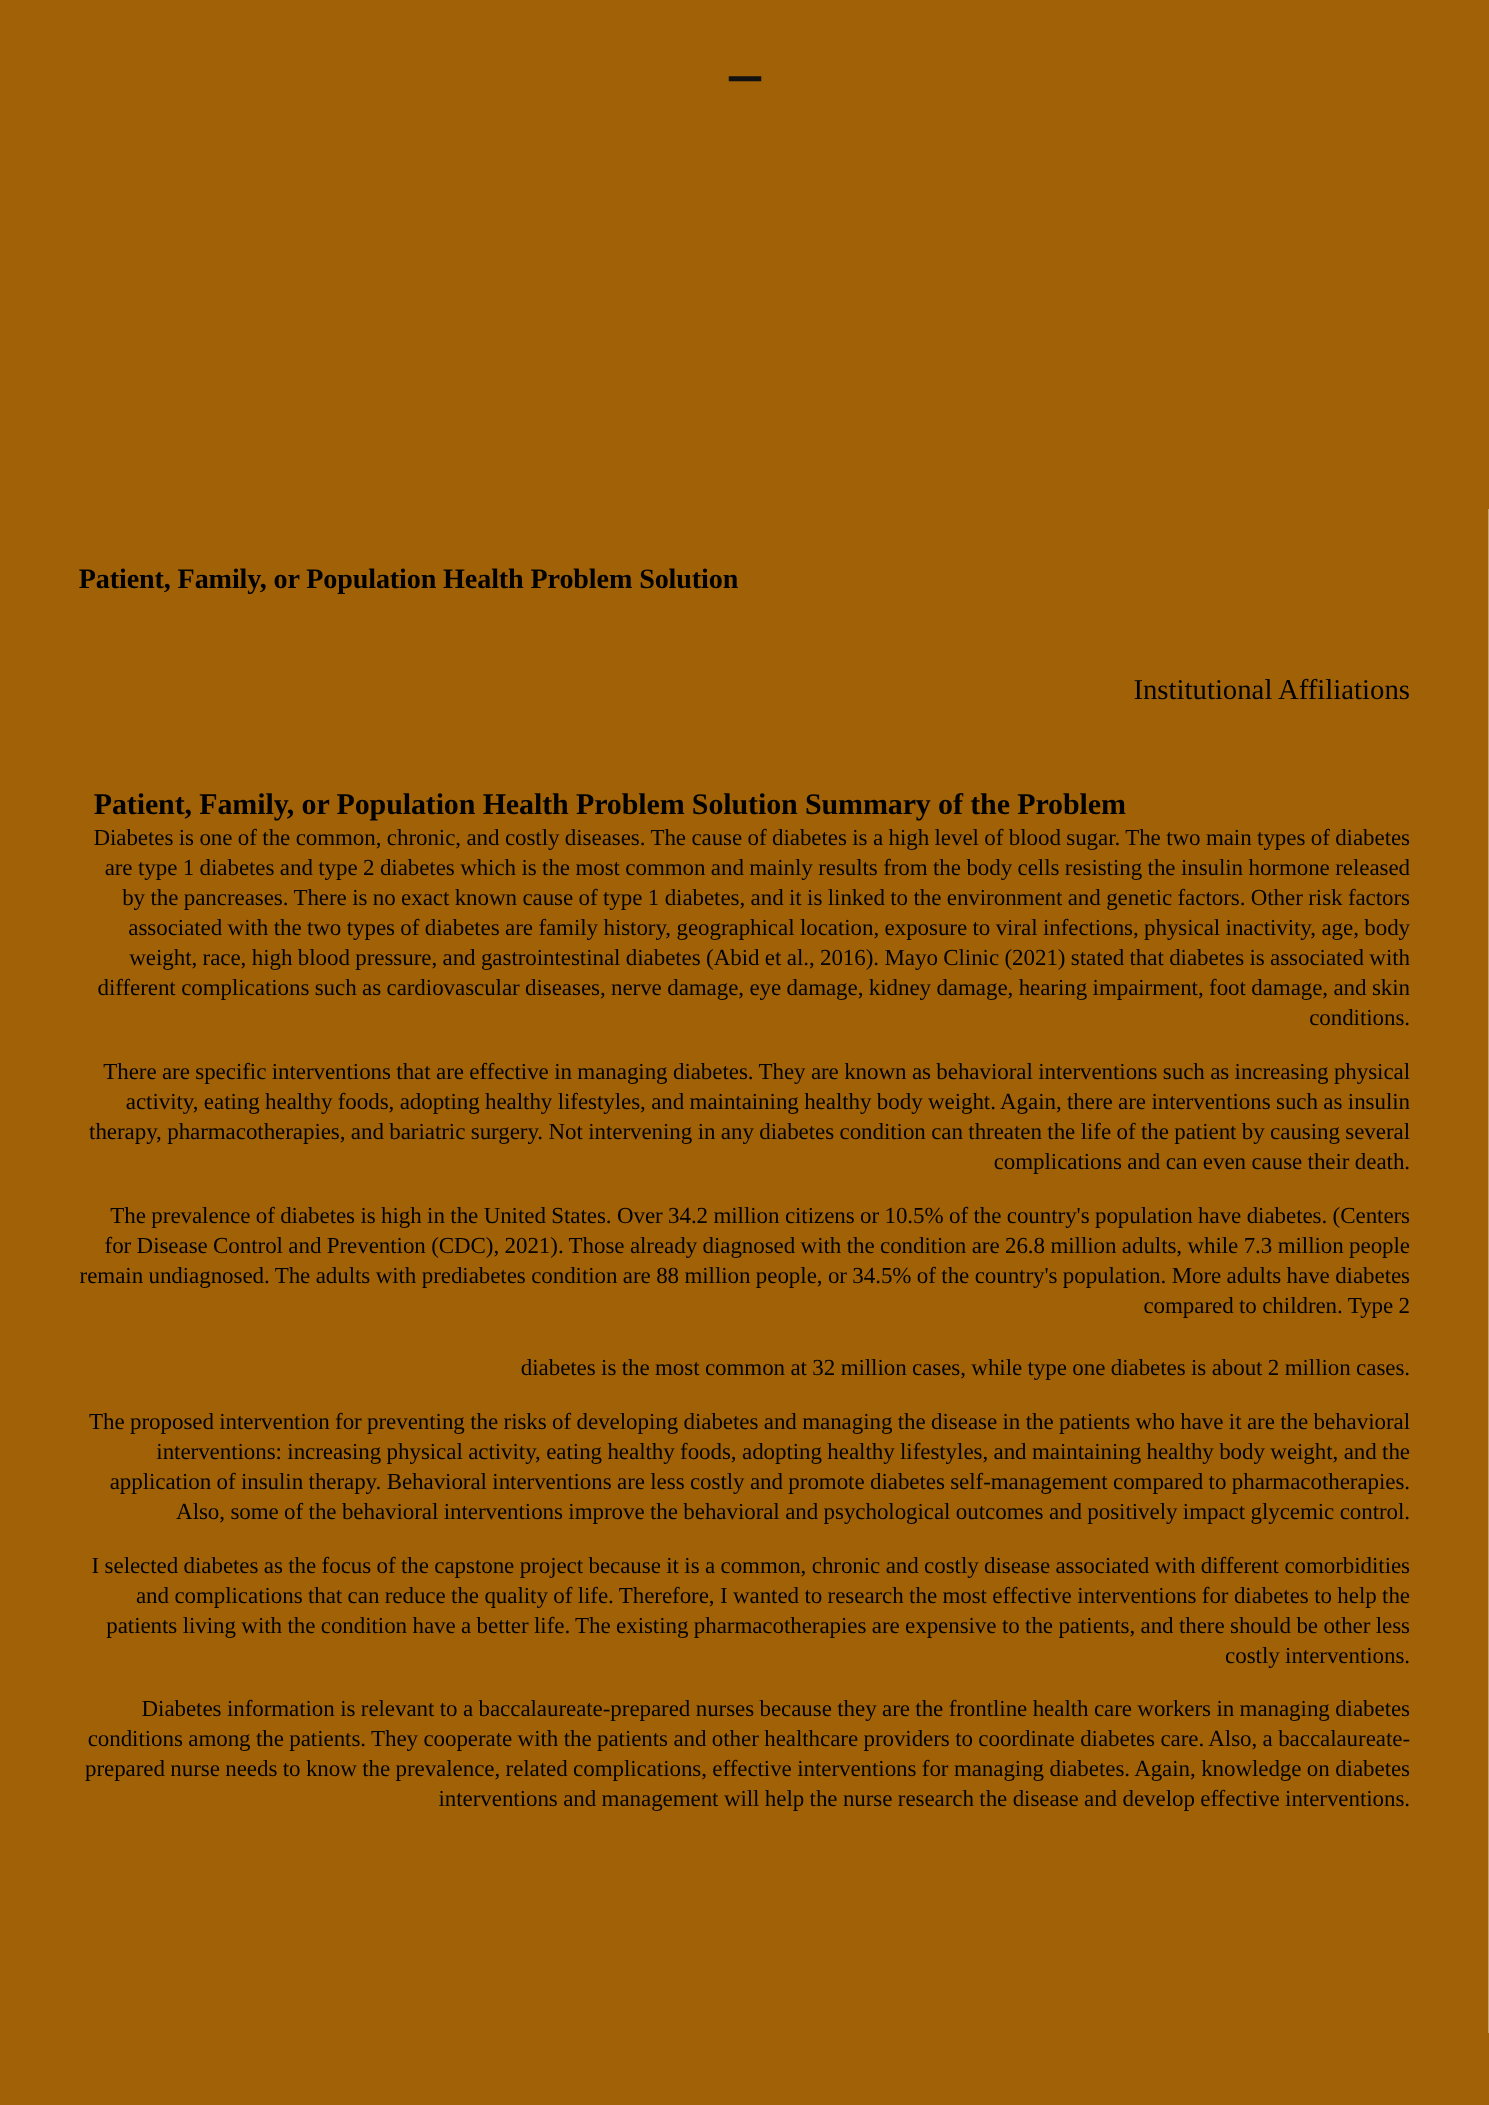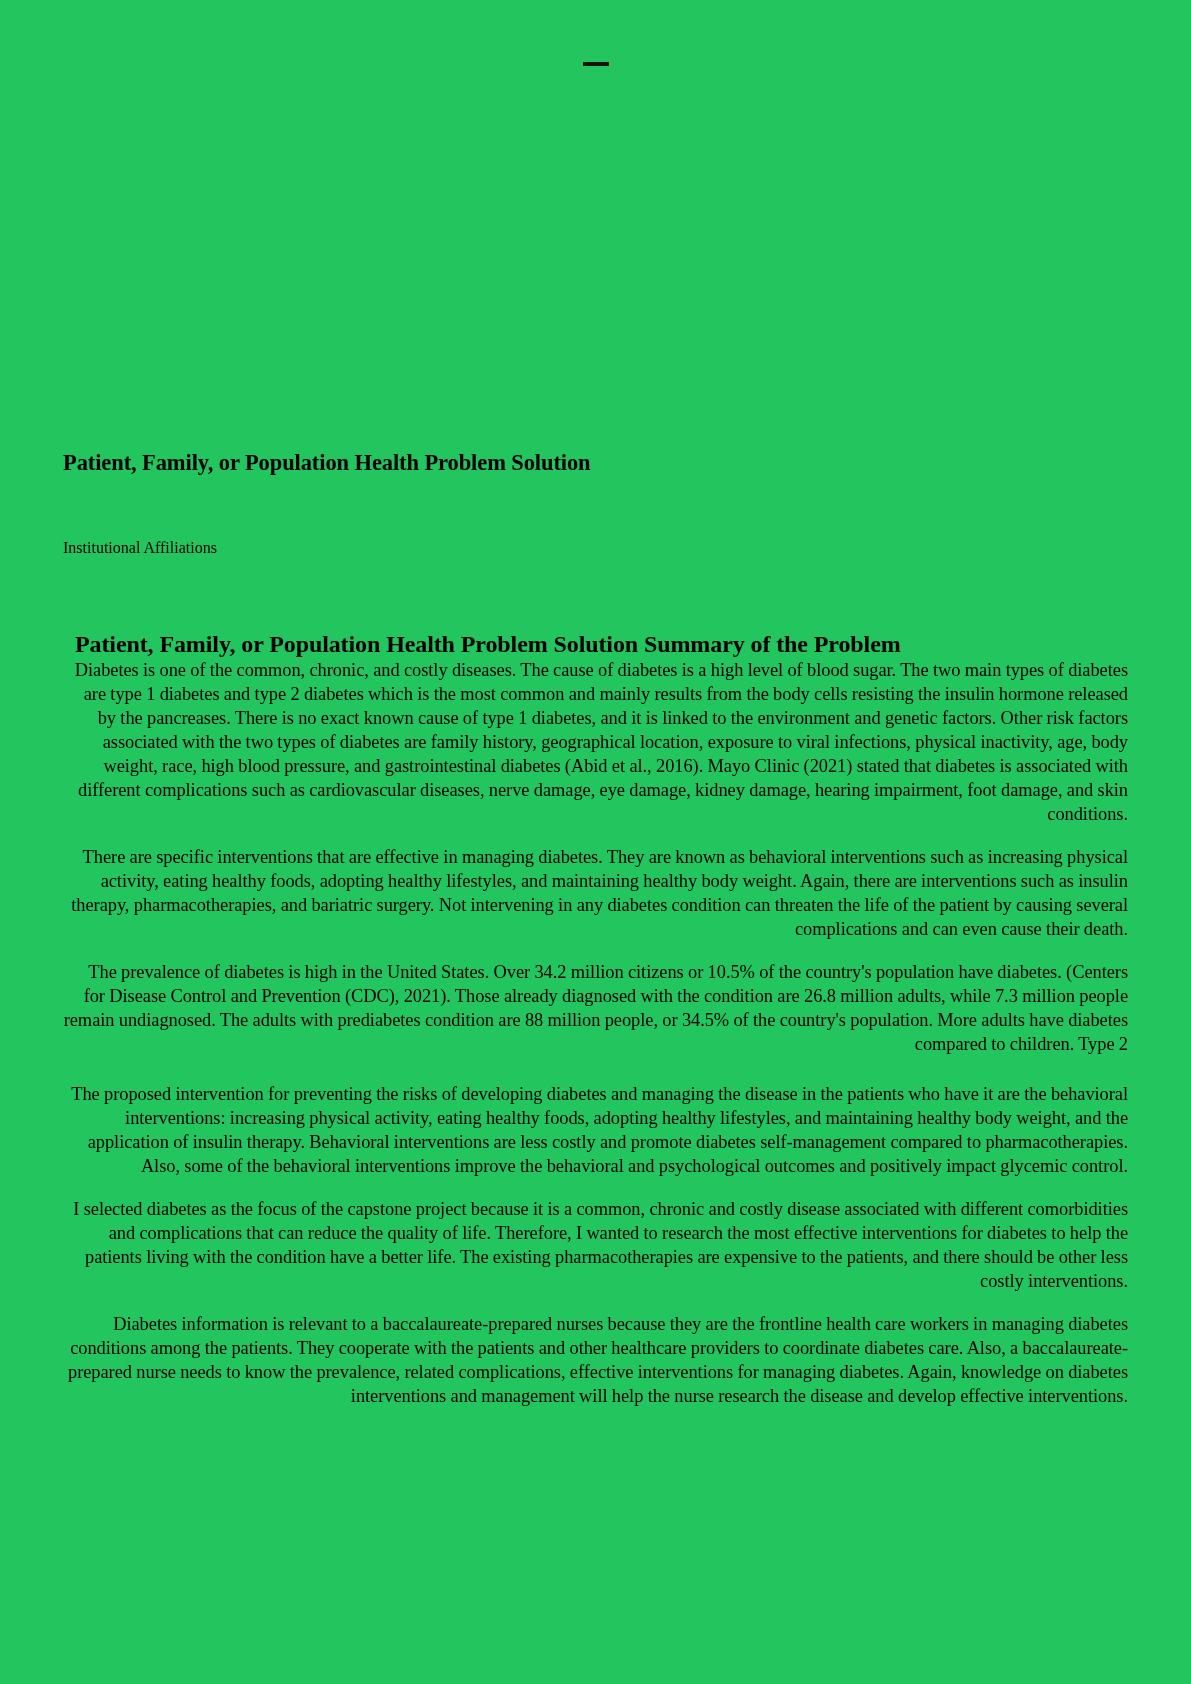--- a/index.html
+++ b/index.html
@@ -9,21 +9,21 @@
     background: #ffffff;
   }
   body {
     font-family: "Liberation Serif", "DejaVu Serif", serif;
     color: #000000;
   }
   .page {
     position: relative;
     width: 1191px;
     height: 1684px;
-    background: #22c55e;
+    background: #a16207;
     overflow: hidden;
     box-sizing: border-box;
   }
   
   .header-mark {
     position: absolute;
     top: 58px;
     left: 0;
     width: 100%;
     text-align: center;
@@ -58,22 +58,22 @@
     position: absolute;
     top: 450px;
     left: 0;
   }
 
   .affiliations {
     position: absolute;
     top: 538px;
     left: 0;
     width: 1065px;
-    text-align: left;
-    font-size: 16px;
+    text-align: right;
+    font-size: 23px;
     line-height: 1.2;
   }
 
   .section-heading {
     position: absolute;
     top: 618px;
     left: 0;
     font-size: 24px;
     font-weight: bold;
     line-height: 1.18;
@@ -130,19 +130,20 @@
 
     <h2 class="section-heading">Patient, Family, or Population Health Problem Solution Summary of the Problem</h2>
 
     <div class="body-block">
       <p class="para">Diabetes is one of the common, chronic, and costly diseases. The cause of diabetes is a high level of blood sugar. The two main types of diabetes are type 1 diabetes and type 2 diabetes which is the most common and mainly results from the body cells resisting the insulin hormone released by the pancreases. There is no exact known cause of type 1 diabetes, and it is linked to the environment and genetic factors. Other risk factors associated with the two types of diabetes are family history, geographical location, exposure to viral infections, physical inactivity, age, body weight, race, high blood pressure, and gastrointestinal diabetes (Abid et al., 2016). Mayo Clinic (2021) stated that diabetes is associated with different complications such as cardiovascular diseases, nerve damage, eye damage, kidney damage, hearing impairment, foot damage, and skin conditions.</p>
       <p class="para">There are specific interventions that are effective in managing diabetes. They are known as behavioral interventions such as increasing physical activity, eating healthy foods, adopting healthy lifestyles, and maintaining healthy body weight. Again, there are interventions such as insulin therapy, pharmacotherapies, and bariatric surgery. Not intervening in any diabetes condition can threaten the life of the patient by causing several complications and can even cause their death.</p>
       <p class="para">The prevalence of diabetes is high in the United States. Over 34.2 million citizens or 10.5% of the country's population have diabetes. (Centers for Disease Control and Prevention (CDC), 2021). Those already diagnosed with the condition are 26.8 million adults, while 7.3 million people remain undiagnosed. The adults with prediabetes condition are 88 million people, or 34.5% of the country's population. More adults have diabetes compared to children. Type 2</p>
     </div>
 
     <div class="body-block-2">
+      <p class="para">diabetes is the most common at 32 million cases, while type one diabetes is about 2 million cases.</p>
       <p class="para">The proposed intervention for preventing the risks of developing diabetes and managing the disease in the patients who have it are the behavioral interventions: increasing physical activity, eating healthy foods, adopting healthy lifestyles, and maintaining healthy body weight, and the application of insulin therapy. Behavioral interventions are less costly and promote diabetes self-management compared to pharmacotherapies. Also, some of the behavioral interventions improve the behavioral and psychological outcomes and positively impact glycemic control.</p>
       <p class="para">I selected diabetes as the focus of the capstone project because it is a common, chronic and costly disease associated with different comorbidities and complications that can reduce the quality of life. Therefore, I wanted to research the most effective interventions for diabetes to help the patients living with the condition have a better life. The existing pharmacotherapies are expensive to the patients, and there should be other less costly interventions.</p>
       <p class="para">Diabetes information is relevant to a baccalaureate-prepared nurses because they are the frontline health care workers in managing diabetes conditions among the patients. They cooperate with the patients and other healthcare providers to coordinate diabetes care. Also, a baccalaureate-prepared nurse needs to know the prevalence, related complications, effective interventions for managing diabetes. Again, knowledge on diabetes interventions and management will help the nurse research the disease and develop effective interventions.</p>
     </div>
 
   </div>
 </div>
 
 </body></html>

